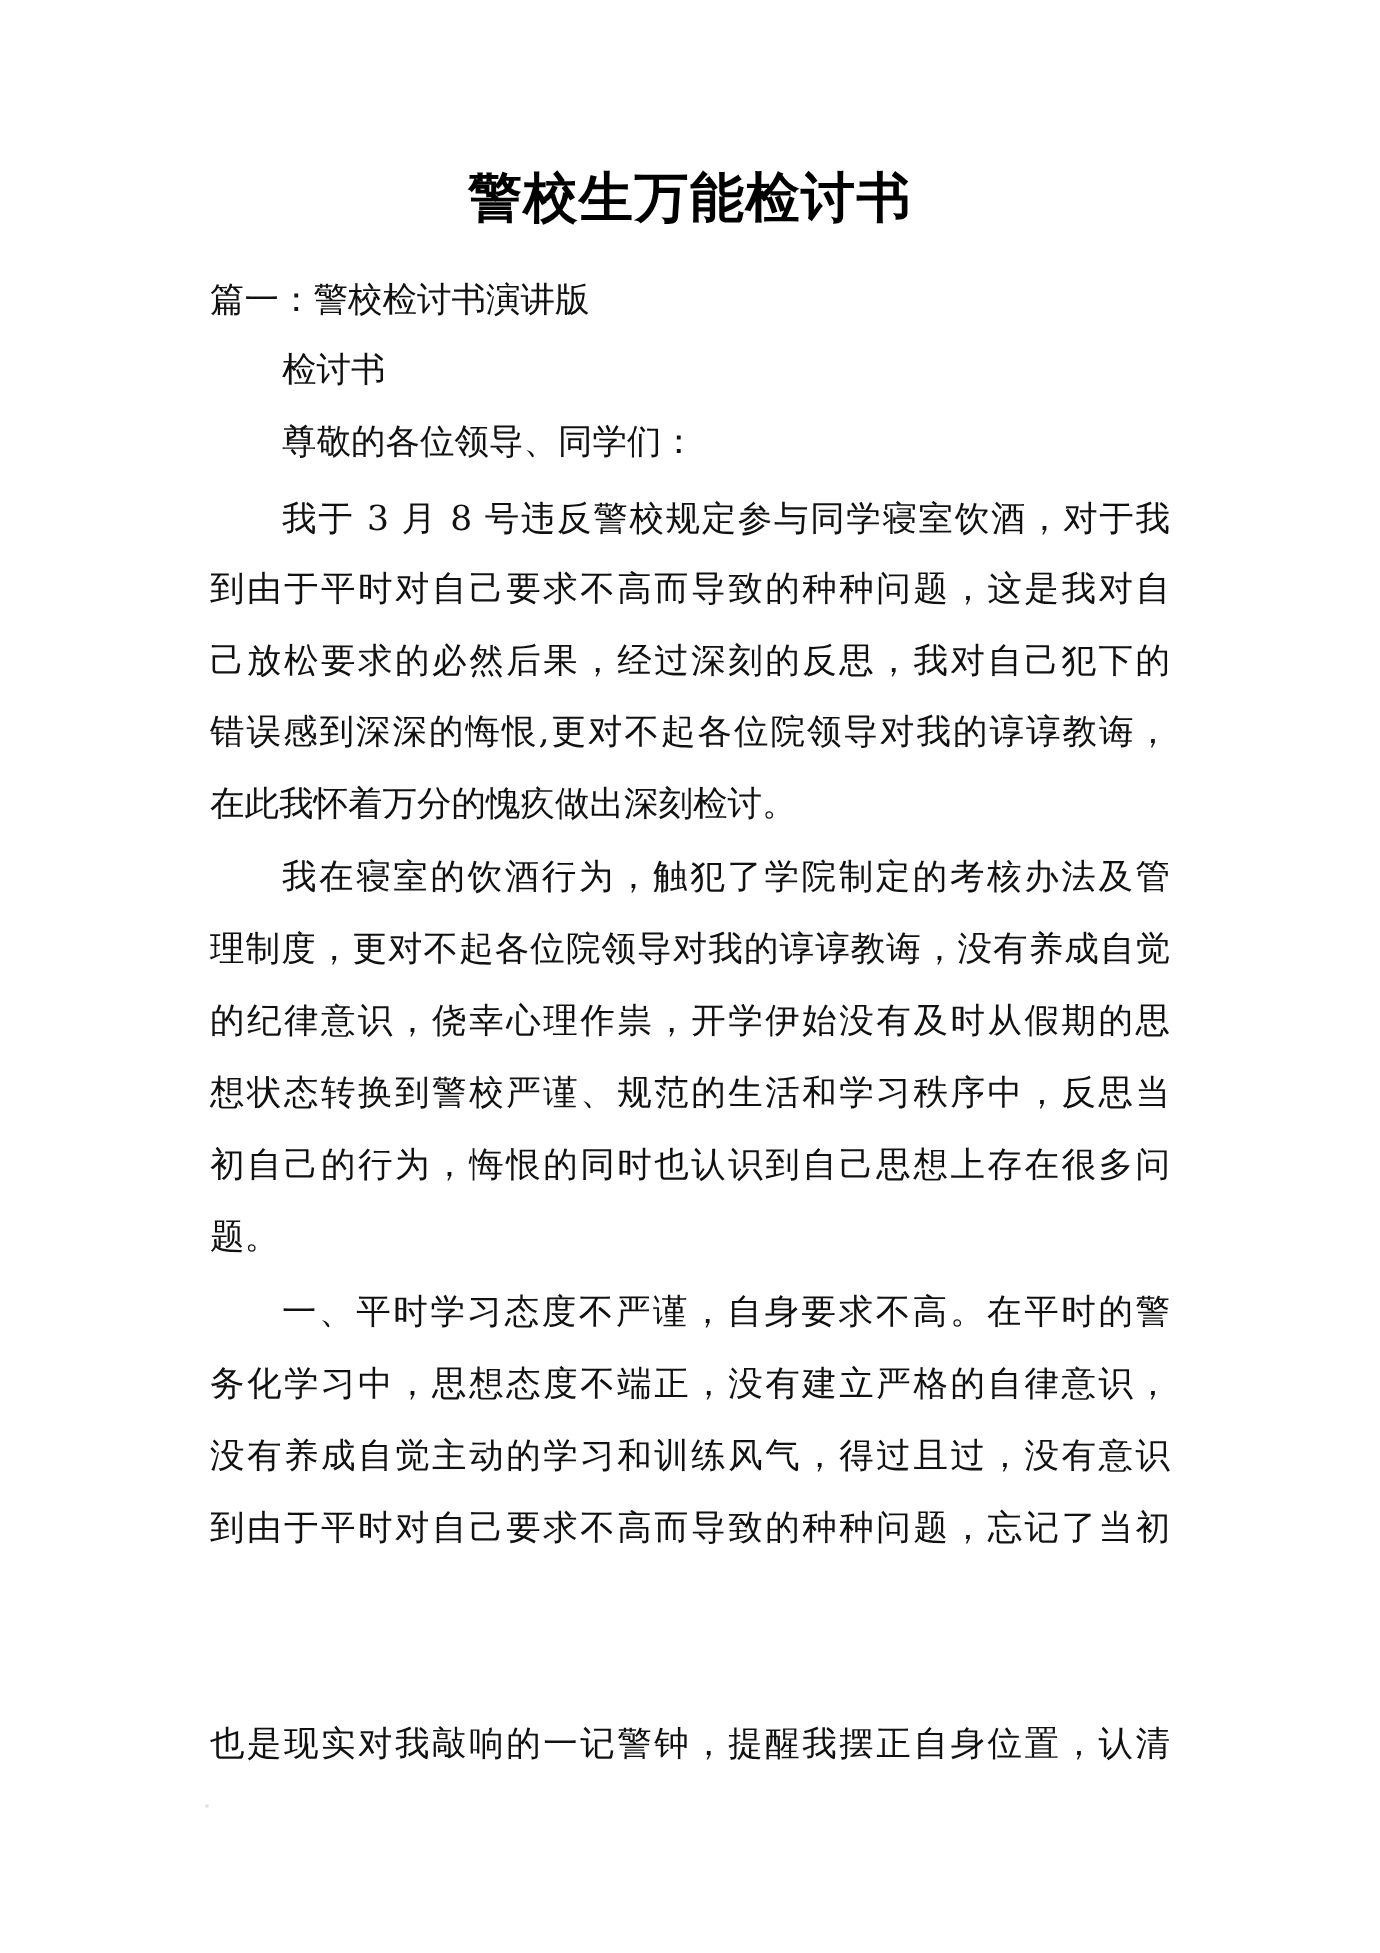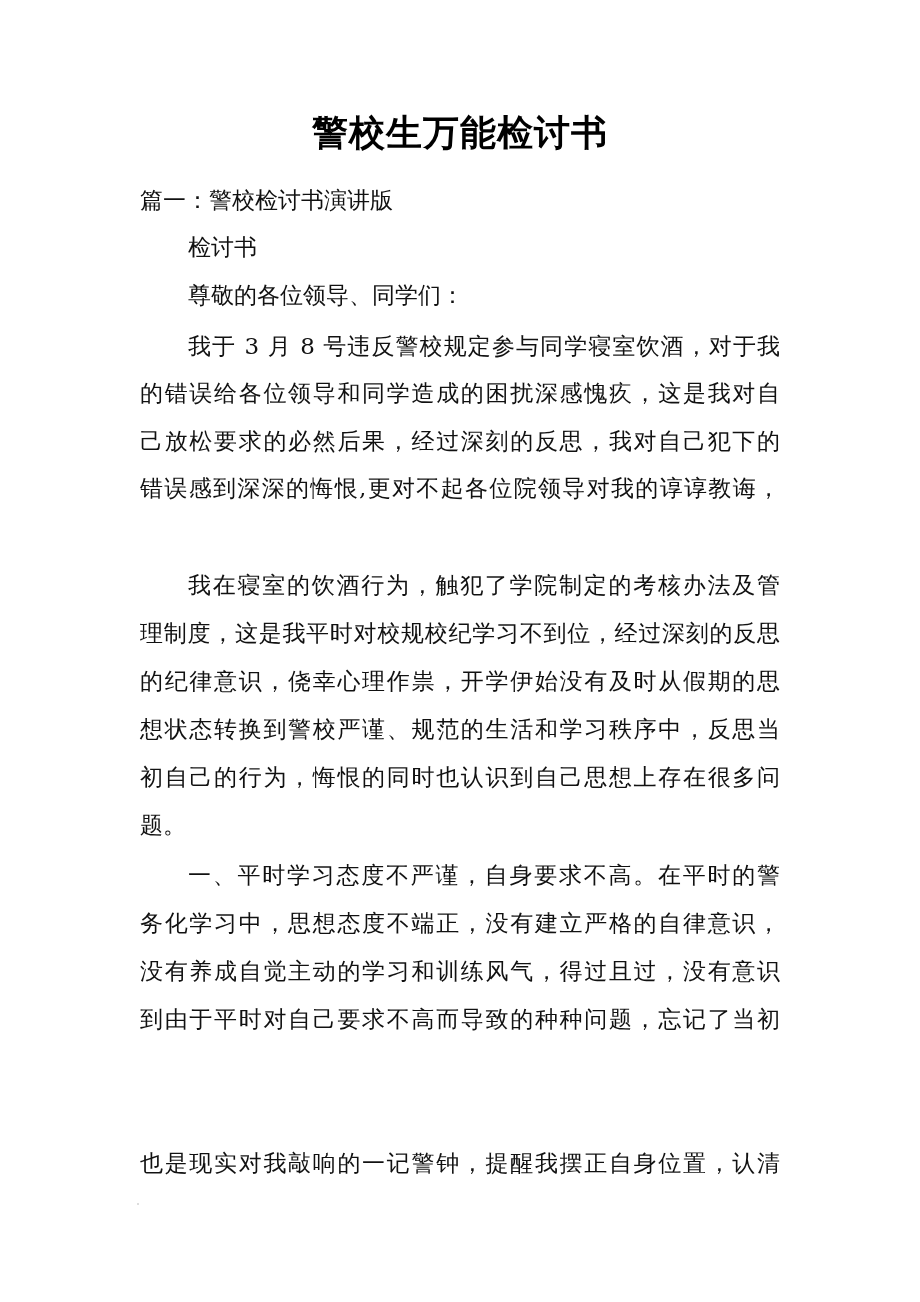--- a/index.html
+++ b/index.html
@@ -19,26 +19,27 @@
 <body>
 
 <div class="page">
   <div class="title">警校生万能检讨书</div>
 
   <div class="line" style="top:185px">篇一：警校检讨书演讲版</div>
   <div class="line indent" style="top:232px">检讨书</div>
   <div class="line indent" style="top:280px">尊敬的各位领导、同学们：</div>
 
   <div class="line indent justify" style="top:331px">我于 3 月 8 号违反警校规定参与同学寝室饮酒，对于我</div>
-  <div class="line justify" style="top:378px">的错误给各位领导和同学造成的困扰深感愧疚，这是我对自</div>
+  <div class="line justify" style="top:378px">到由于平时对自己要求不高而导致的种种问题，这是我对自</div>
   <div class="line justify" style="top:426px">己放松要求的必然后果，经过深刻的反思，我对自己犯下的</div>
   <div class="line justify" style="top:473px">错误感到深深的悔恨,更对不起各位院领导对我的谆谆教诲，</div>
+  <div class="line" style="top:521px">在此我怀着万分的愧疚做出深刻检讨。</div>
 
   <div class="line indent justify" style="top:570px">我在寝室的饮酒行为，触犯了学院制定的考核办法及管</div>
-  <div class="line justify" style="top:618px">理制度，这是我平时对校规校纪学习不到位，经过深刻的反思</div>
+  <div class="line justify" style="top:618px">理制度，更对不起各位院领导对我的谆谆教诲，没有养成自觉</div>
   <div class="line justify" style="top:666px">的纪律意识，侥幸心理作祟，开学伊始没有及时从假期的思</div>
   <div class="line justify" style="top:714px">想状态转换到警校严谨、规范的生活和学习秩序中，反思当</div>
   <div class="line justify" style="top:762px">初自己的行为，悔恨的同时也认识到自己思想上存在很多问</div>
   <div class="line" style="top:810px">题。</div>
 
   <div class="line indent justify" style="top:860px">一、平时学习态度不严谨，自身要求不高。在平时的警</div>
   <div class="line justify" style="top:908px">务化学习中，思想态度不端正，没有建立严格的自律意识，</div>
   <div class="line justify" style="top:956px">没有养成自觉主动的学习和训练风气，得过且过，没有意识</div>
   <div class="line justify" style="top:1004px">到由于平时对自己要求不高而导致的种种问题，忘记了当初</div>
   <div class="line justify" style="top:1148px">也是现实对我敲响的一记警钟，提醒我摆正自身位置，认清</div>

